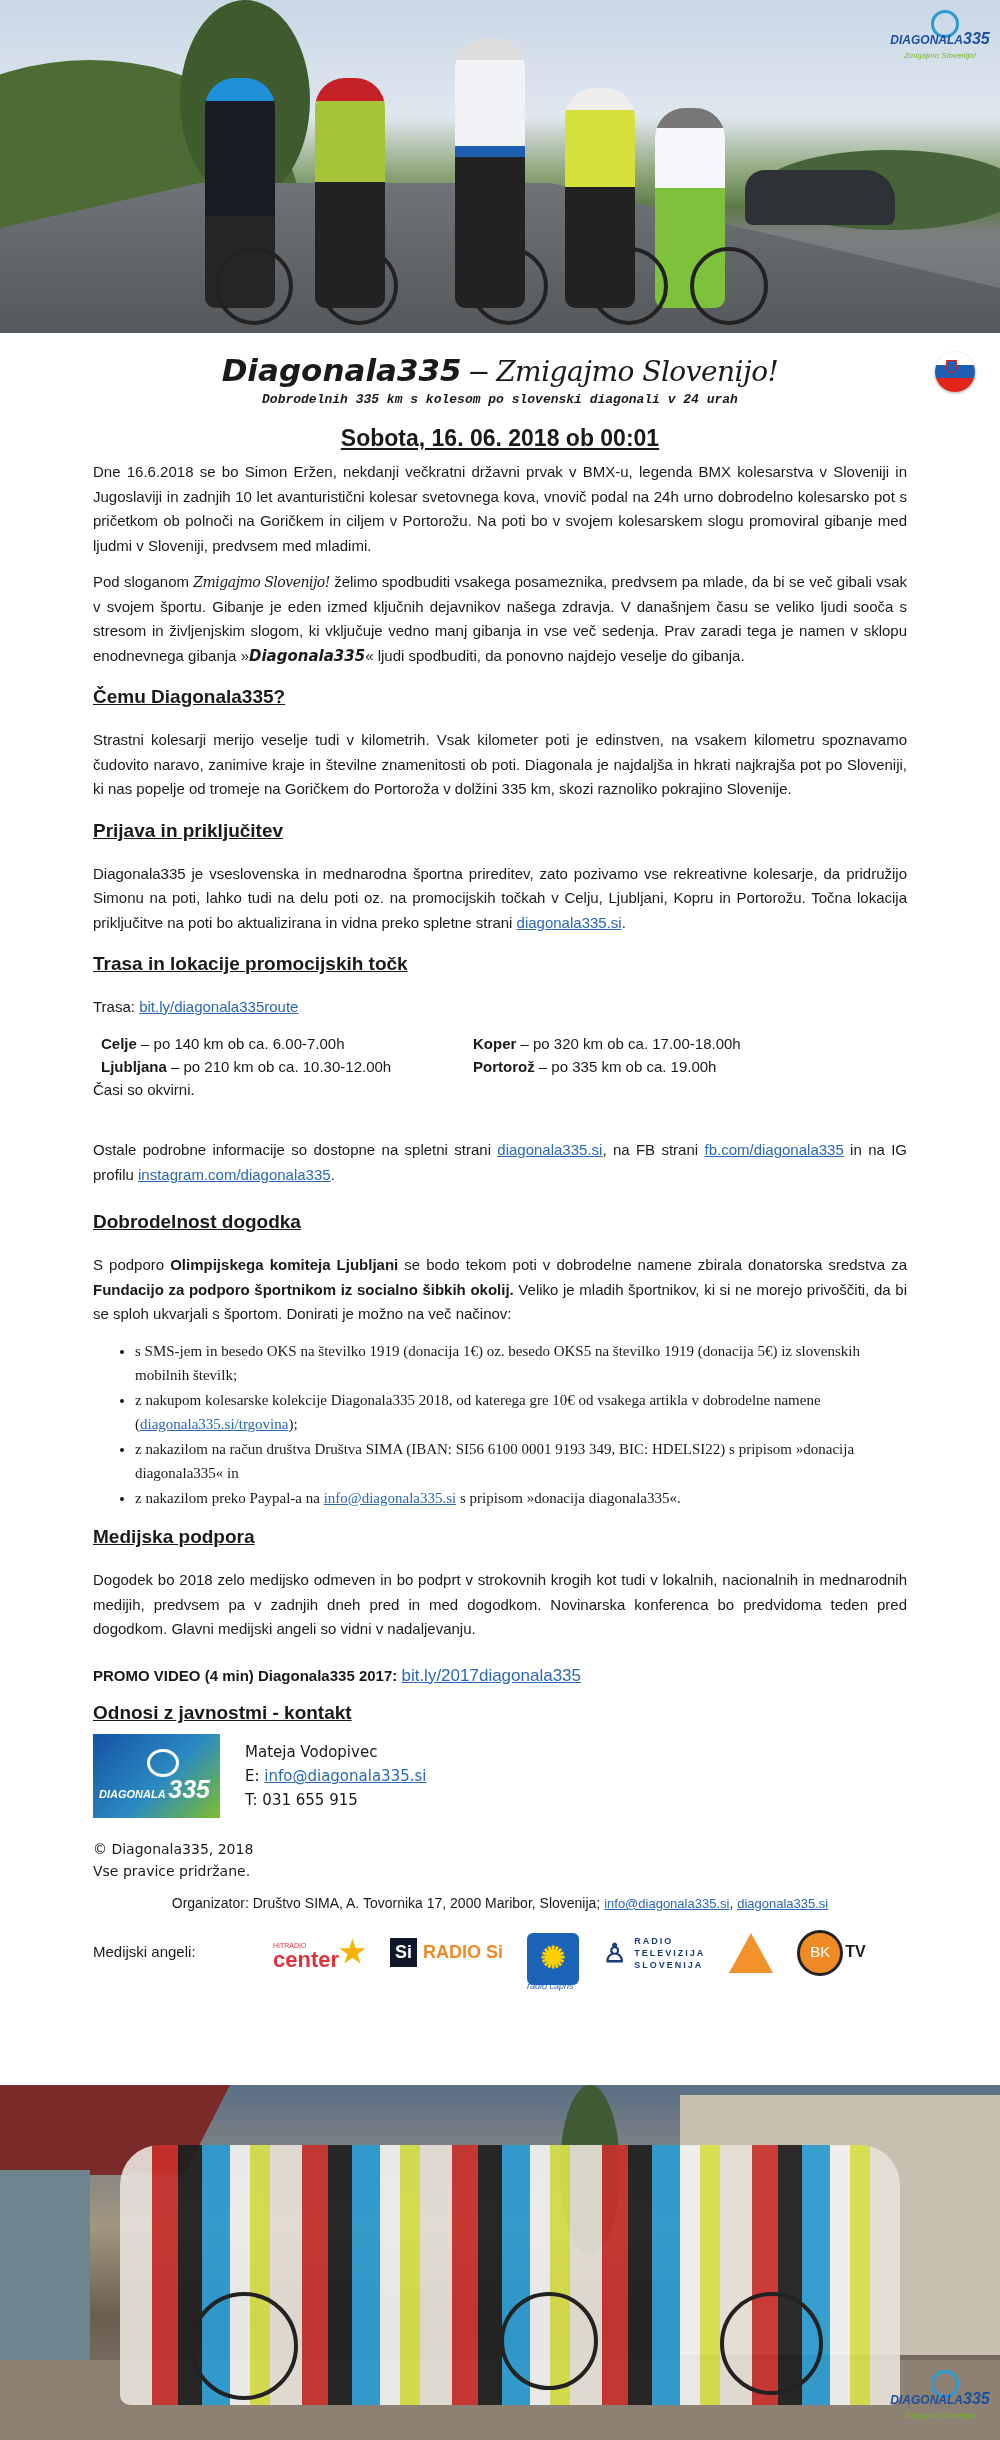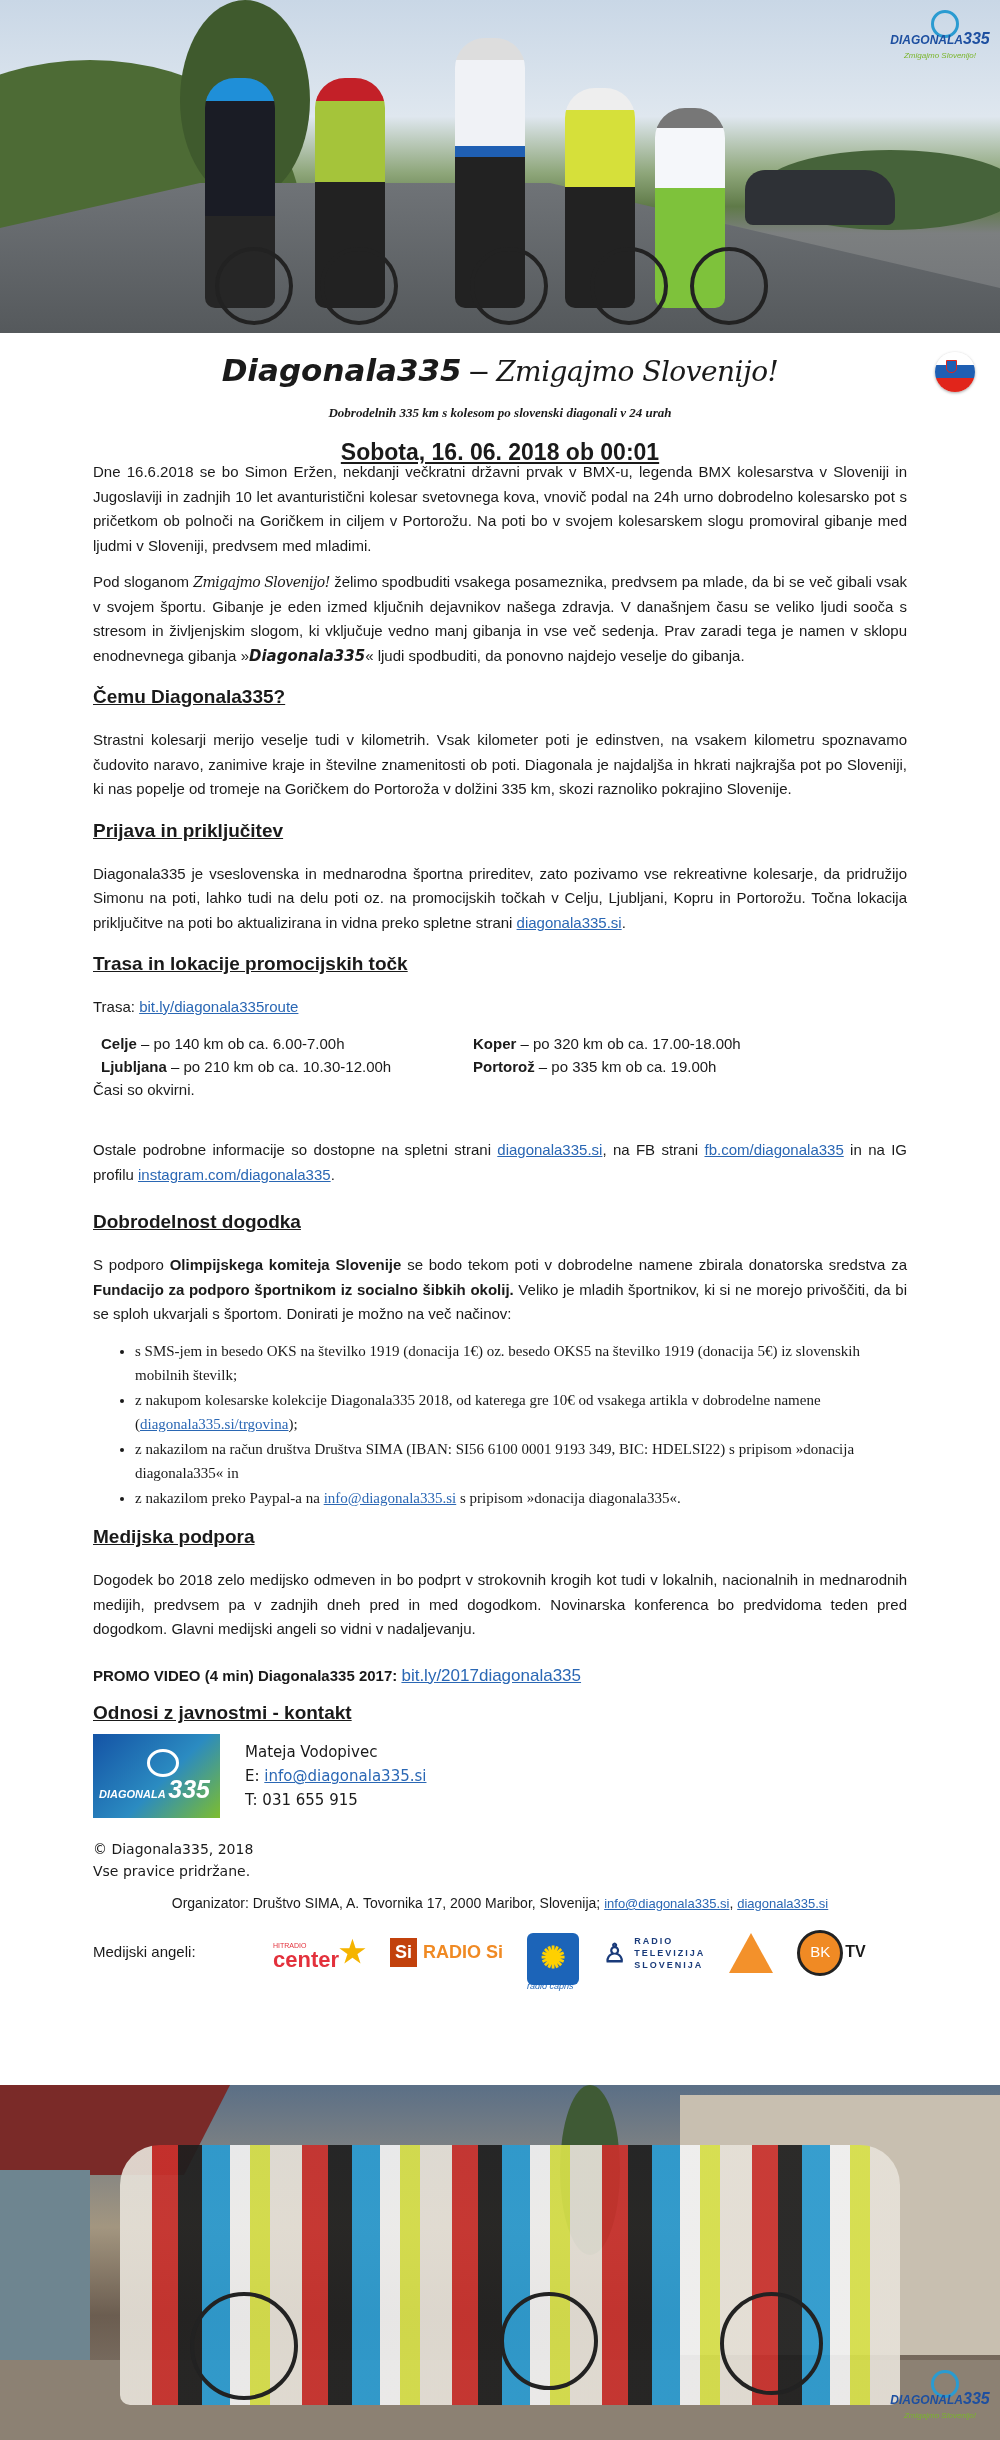--- a/index.html
+++ b/index.html
@@ -14,21 +14,21 @@
   .logo-corner { position:absolute; width:110px; height:50px; }
   .logo-corner .lt { position:absolute; bottom:12px; left:0; right:0; text-align:center; font-weight:bold; font-style:italic; font-size:12px; color:#1d4fa0; }
   .logo-corner .lt b { font-size:16px; }
   .logo-corner .ls { position:absolute; bottom:0; left:0; right:0; text-align:center; font-size:8px; font-style:italic; color:#7ab52b; }
   .logo-corner .lc { position:absolute; top:0; left:46px; width:22px; height:22px; border:3px solid #2a9bd1; border-radius:50%; }
 
   .title-wrap { position:absolute; top:350px; left:0; width:1000px; text-align:center; }
   .title { font-size:31px; line-height:40px; }
   .title .brand { font-family:"DejaVu Sans", sans-serif; font-weight:bold; font-style:italic; }
   .title .slogan { font-family:"DejaVu Serif", serif; font-style:italic; font-weight:normal; font-size:28px; letter-spacing:-0.5px; }
-  .subtitle { font-family:Liberation Serif, serif; font-weight:bold; font-style:italic; font-size:13px; margin-top:13px; }
+  .subtitle { font-family:Liberation Mono, monospace; font-weight:bold; font-style:italic; font-size:13px; margin-top:0; }
   .date { font-size:23px; font-weight:bold; text-decoration:underline; margin-top:18px; }
   .flag { position:absolute; top:352px; left:935px; width:40px; height:40px; border-radius:50%; overflow:hidden; box-shadow:0 1px 3px rgba(0,0,0,0.35); background:linear-gradient(180deg,#fff 0 33%,#1f5fb3 33% 66%,#e1251b 66% 100%); }
   .flag .shield { position:absolute; left:11px; top:8px; width:9px; height:11px; background:#1f5fb3; border:1px solid #e1251b; border-radius:0 0 5px 5px; }
 
   .content { position:absolute; top:460px; left:93px; width:814px; font-family:"Liberation Sans", sans-serif; font-size:15px; line-height:24.5px; color:#1a1a1a; }
   .content p { margin:0 0 12px 0; text-align:justify; }
   h2 { font-size:19px; font-weight:bold; text-decoration:underline; margin:0 0 18px 0; line-height:26px; }
   a, .link { color:#2a67b4; text-decoration:underline; }
   .inline-slogan { font-family:"DejaVu Serif", serif; font-style:italic; font-size:14px; letter-spacing:-0.5px; }
   .inline-brand { font-family:"DejaVu Sans", sans-serif; font-weight:bold; font-style:italic; }
@@ -45,21 +45,21 @@
   .contact-info { margin-left:25px; font-family:"DejaVu Sans", sans-serif; font-size:15px; line-height:24px; padding-top:6px; }
   .copyright { font-family:"DejaVu Sans", sans-serif; font-size:14px; line-height:22px; margin-top:20px; }
   .organizer { font-size:14px; margin-top:9px;text-align:center; }
   .organizer a { font-size:13px; }
   .media { display:flex; align-items:center; margin-top:16px; height:40px; }
   .media-label { width:180px; }
   .media-logo { margin-right:24px; font-weight:bold; display:flex; align-items:center; justify-content:center; }
   .ml-center { color:#e3313c; font-size:22px; }
   .ml-center .star { color:#f5b400; font-size:30px; }
   .ml-radiosi { color:#f08a24; font-size:18px; }
-  .ml-radiosi .box { background:#c2410c; color:#fff; padding:2px 5px; margin-right:6px; }
+  .ml-radiosi .box { background:#0f172a; color:#fff; padding:2px 5px; margin-right:6px; }
   .ml-capris { width:52px; height:52px; background:#1c64b8; border-radius:6px; color:#ffd000; font-size:30px; position:relative; margin-top:12px; }
   .ml-capris .cap { position:absolute; bottom:-14px; left:0; width:60px; font-size:9px; color:#1c64b8; font-style:italic; font-weight:normal; }
   .ml-rtv { color:#1a3b7a; font-size:9px; letter-spacing:2px; line-height:12px; text-align:left; }
   .ml-kanal { width:0; height:0; border-left:22px solid transparent; border-right:22px solid transparent; border-bottom:40px solid #f3912b; position:relative; }
   .ml-bktv { width:40px; height:40px; border-radius:50%; background:#f08a24; border:3px solid #222; color:#fff; font-size:15px; font-weight:normal; }
   .ml-bktv + .tv { font-weight:bold; font-size:16px; margin-left:2px; }
 </style>
 </head>
 <body>
 
@@ -113,21 +113,21 @@
   <div class="stops">
     <div><b>Celje</b><span> – po 140 km ob ca. 6.00-7.00h</span></div>
     <div><b>Koper</b><span> – po 320 km ob ca. 17.00-18.00h</span></div>
     <div><b>Ljubljana</b><span> – po 210 km ob ca. 10.30-12.00h</span></div>
     <div><b>Portorož</b><span> – po 335 km ob ca. 19.00h</span></div>
   </div>
   <div style="margin-bottom:36px;">Časi so okvirni.</div>
   <p><span>Ostale podrobne informacije so dostopne na spletni strani </span><a>diagonala335.si</a><span>, na FB strani </span><a>fb.com/diagonala335</a><span> in na IG profilu </span><a>instagram.com/diagonala335</a><span>.</span></p>
 
   <h2 style="margin-top:22px;">Dobrodelnost dogodka</h2>
-  <p><span>S podporo </span><b>Olimpijskega komiteja Slovenije</b><span> se bodo tekom poti v dobrodelne namene zbirala donatorska sredstva za </span><b>Fundacijo za podporo športnikom iz socialno šibkih okolij.</b><span> Veliko je mladih športnikov, ki si ne morejo privoščiti, da bi se sploh ukvarjali s športom. Donirati je možno na več načinov:</span></p>
+  <p><span>S podporo </span><b>Olimpijskega komiteja Ljubljani</b><span> se bodo tekom poti v dobrodelne namene zbirala donatorska sredstva za </span><b>Fundacijo za podporo športnikom iz socialno šibkih okolij.</b><span> Veliko je mladih športnikov, ki si ne morejo privoščiti, da bi se sploh ukvarjali s športom. Donirati je možno na več načinov:</span></p>
   <ul class="donate">
     <li>s SMS-jem in besedo OKS na številko 1919 (donacija 1€) oz. besedo OKS5 na številko 1919 (donacija 5€) iz slovenskih mobilnih številk;</li>
     <li><span>z nakupom kolesarske kolekcije Diagonala335 2018, od katerega gre 10€ od vsakega artikla v dobrodelne namene (</span><a>diagonala335.si/trgovina</a><span>);</span></li>
     <li>z nakazilom na račun društva Društva SIMA (IBAN: SI56 6100 0001 9193 349, BIC: HDELSI22) s pripisom »donacija diagonala335« in</li>
     <li><span>z nakazilom preko Paypal-a na </span><a>info@diagonala335.si</a><span> s pripisom »donacija diagonala335«.</span></li>
   </ul>
 
   <h2 style="margin-top:14px;">Medijska podpora</h2>
   <p>Dogodek bo 2018 zelo medijsko odmeven in bo podprt v strokovnih krogih kot tudi v lokalnih, nacionalnih in mednarodnih medijih, predvsem pa v zadnjih dneh pred in med dogodkom. Novinarska konferenca bo predvidoma teden pred dogodkom. Glavni medijski angeli so vidni v nadaljevanju.</p>
   <div class="promo"><span>PROMO VIDEO (4 min) Diagonala335 2017: </span><a>bit.ly/2017diagonala335</a></div>

